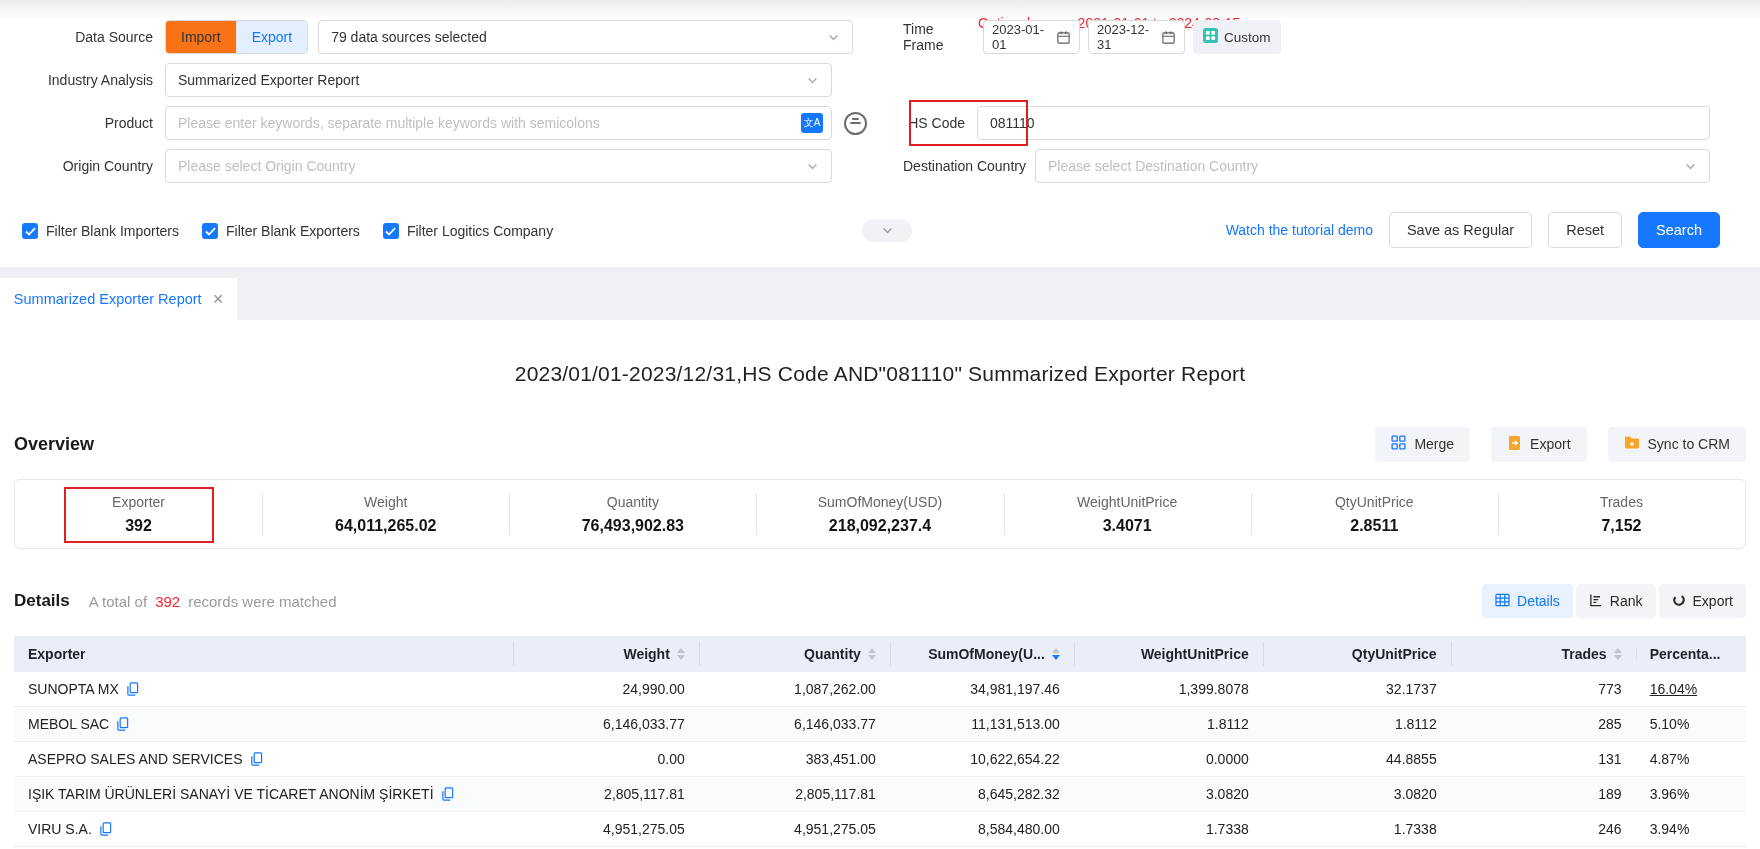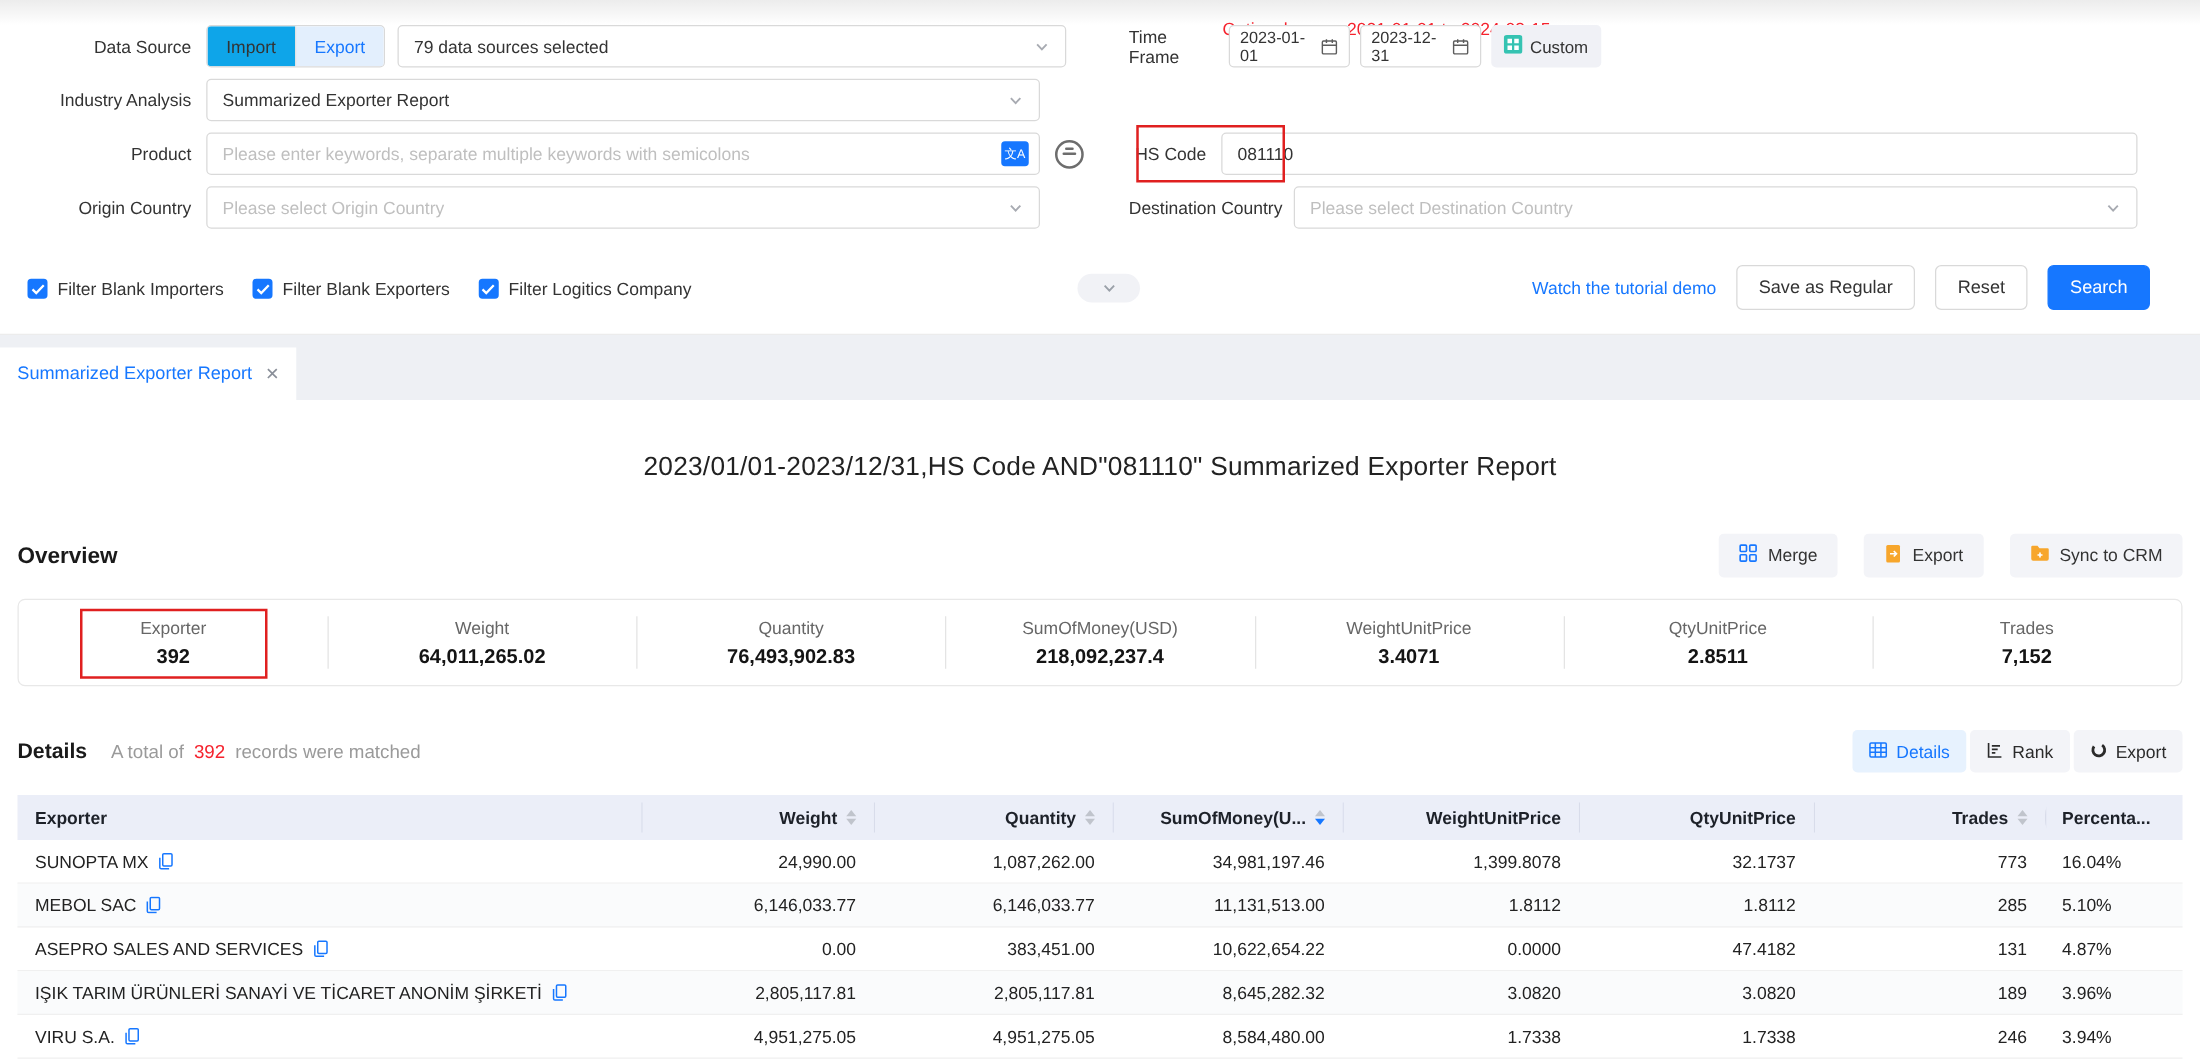--- a/index.html
+++ b/index.html
@@ -4,21 +4,21 @@
 <style>
   *{box-sizing:border-box;margin:0;padding:0}
   html,body{width:1760px;height:849px}
   body{font-family:"Liberation Sans",sans-serif;font-size:14px;color:#333;background:#fff;overflow:hidden;position:relative}
 
   
   .form-area{position:relative;padding-top:20px;background:linear-gradient(#ececec,#fff 20px);border-bottom:1px solid #ececec;height:268px}
   .frow{display:flex;align-items:center;height:34px;margin-bottom:9px}
   .flabel{width:165px;flex:none;text-align:right;padding-right:12px;color:#333}
   .segmented{display:flex;height:34px;border:1px solid #d9d9d9;border-radius:4px;overflow:hidden;flex:none;background:#fff}
-  .seg{padding:0 15px;border:none;background:#0ea5e9;font:inherit;color:#333;cursor:pointer}
+  .seg{padding:0 15px;border:none;background:#f97316;font:inherit;color:#333;cursor:pointer}
   .seg + .seg{border-left:1px solid #e2e2e2}
   .seg.active{background:#e3effd;color:#1677ff}
   .select,.tinput{height:34px;border:1px solid #d9d9d9;border-radius:4px;background:#fff;display:flex;align-items:center;padding:0 12px}
   .select .sel-text{flex:1;white-space:nowrap;overflow:hidden}
   .placeholder{color:#bfbfbf}
   .w-main{width:535px;margin-left:10px}
   .w-full{width:667px}
   .chev{flex:none;margin-left:8px;display:flex}
   .input-wrap{position:relative;width:667px}
   .input-wrap input{width:100%;height:34px;border:1px solid #d9d9d9;border-radius:4px;padding:0 40px 0 12px;font:inherit;color:#333}
@@ -400,21 +400,21 @@
                 <path d="M10 14H3.2a1.2 1.2 0 0 1-1.2-1.2V4.5"></path>
               </svg>
             </span>
           </div>
           <div class="td align-right" style="width: 10.74%;">24,990.00</div>
           <div class="td align-right" style="width: 11.03%;">1,087,262.00</div>
           <div class="td align-right" style="width: 10.62%;">34,981,197.46</div>
           <div class="td align-right" style="width: 10.91%;">1,399.8078</div>
           <div class="td align-right" style="width: 10.85%;">32.1737</div>
           <div class="td align-right" style="width: 10.68%;">773</div>
-          <div class="td align-left" style="width: 6.37%;">16.04%</div>
+          <div class="td align-left" style="width: 6.37%; text-decoration: underline;">16.04%</div>
         </div>
         <div class="t-row">
           <div class="td align-left" style="width: 28.8%;">
             <span class="exp-name">MEBOL SAC</span>
             <span class="copy-icon">
               <svg width="13" height="14" viewBox="0 0 14 15" fill="none" stroke="#1677ff" stroke-width="1.3">
                 <rect x="4.5" y="1" width="8" height="10.5" rx="1"></rect>
                 <path d="M10 14H3.2a1.2 1.2 0 0 1-1.2-1.2V4.5"></path>
               </svg>
             </span>
@@ -434,21 +434,21 @@
               <svg width="13" height="14" viewBox="0 0 14 15" fill="none" stroke="#1677ff" stroke-width="1.3">
                 <rect x="4.5" y="1" width="8" height="10.5" rx="1"></rect>
                 <path d="M10 14H3.2a1.2 1.2 0 0 1-1.2-1.2V4.5"></path>
               </svg>
             </span>
           </div>
           <div class="td align-right" style="width: 10.74%;">0.00</div>
           <div class="td align-right" style="width: 11.03%;">383,451.00</div>
           <div class="td align-right" style="width: 10.62%;">10,622,654.22</div>
           <div class="td align-right" style="width: 10.91%;">0.0000</div>
-          <div class="td align-right" style="width: 10.85%;">47.4182</div>
+          <div class="td align-right" style="width: 10.85%;">44.8855</div>
           <div class="td align-right" style="width: 10.68%;">131</div>
           <div class="td align-left" style="width: 6.37%;">4.87%</div>
         </div>
         <div class="t-row">
           <div class="td align-left" style="width: 28.8%;">
             <span class="exp-name">IŞIK TARIM ÜRÜNLERİ SANAYİ VE TİCARET ANONİM ŞİRKETİ</span>
             <span class="copy-icon">
               <svg width="13" height="14" viewBox="0 0 14 15" fill="none" stroke="#1677ff" stroke-width="1.3">
                 <rect x="4.5" y="1" width="8" height="10.5" rx="1"></rect>
                 <path d="M10 14H3.2a1.2 1.2 0 0 1-1.2-1.2V4.5"></path>

